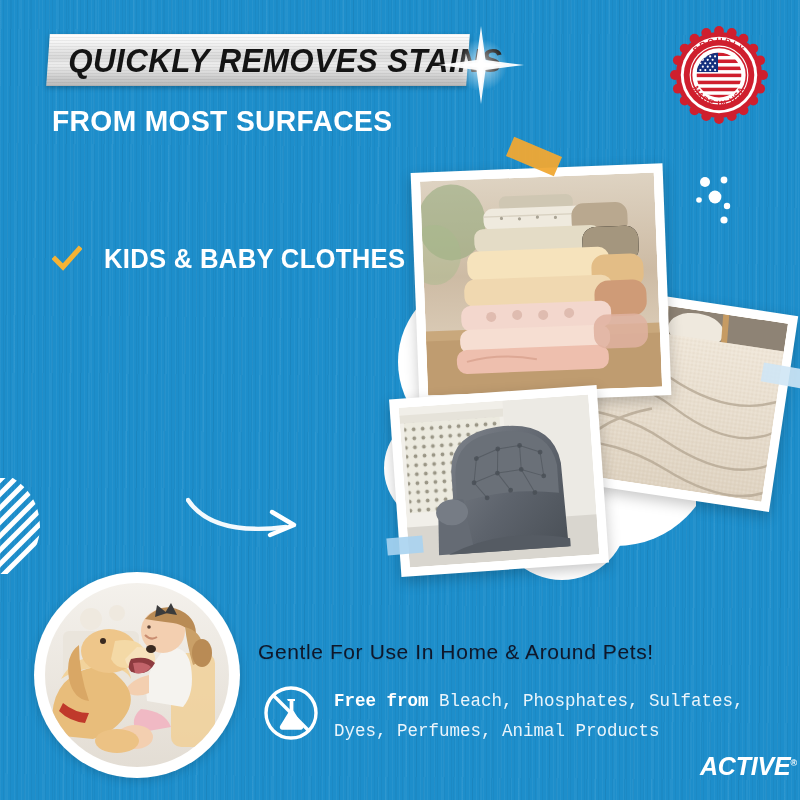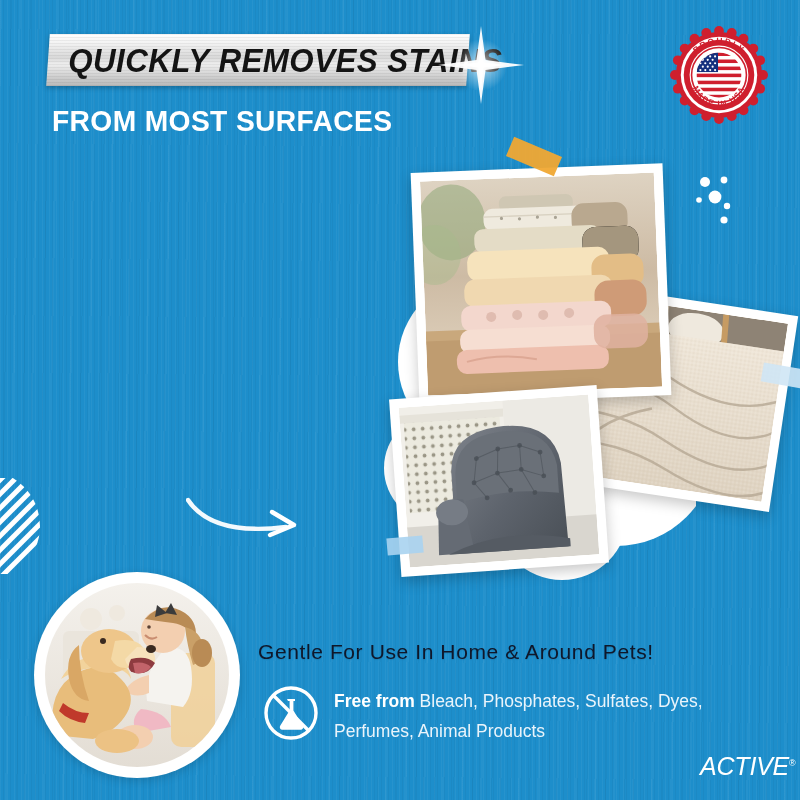--- a/index.html
+++ b/index.html
@@ -235,28 +235,29 @@
     left: 262px; top: 684px;
     width: 58px; height: 58px;
   }
   .freefrom-text {
     position: absolute;
     left: 334px; top: 686px;
     width: 420px;
     color: #eaf4fb;
     font-size: 17.5px;
     line-height: 30px;
+    font-family: Liberation Mono, monospace;
   }
   .freefrom-text b { color: #ffffff; font-weight: 700; }
 
   .brand-logo {
     position: absolute;
     left: 700px; top: 752px;
     color: #ffffff;
-    font-weight: 400; font-style: italic;
+    font-weight: 700; font-style: italic;
     font-size: 25px;
     letter-spacing: -0.2px;
     white-space: nowrap;
   }
   .brand-logo .reg {
     font-size: 9px; font-style: normal;
     vertical-align: super;
   }
 </style>
 </head>
@@ -367,20 +368,26 @@
         <textPath href="#topArc" startOffset="50%" text-anchor="middle">PROUDLY</textPath>
       </text>
       <text font-family="Liberation Sans, sans-serif" font-size="8.2" font-weight="bold" fill="#cf1f2e" letter-spacing="1.4">
         <textPath href="#botArc" startOffset="50%" text-anchor="middle">MADE IN USA</textPath>
       </text>
     </g>
   </svg>
 
   <div class="features">
 
+    <div class="feature">
+      <svg class="check" viewBox="0 0 30 30">
+        <path d="M3 15 L11 23 L27 5" fill="none" stroke="#f5b335" stroke-width="5" stroke-linecap="square" stroke-linejoin="miter"></path>
+      </svg>
+      <div class="feature-label">KIDS &amp; BABY CLOTHES</div>
+    </div>
 
 
 
   </div>
 
   <svg class="stripes-corner" viewBox="0 0 70 96">
     <defs>
       <clipPath id="qcircle">
           <circle cx="10" cy="48" r="56"></circle>
         </clipPath>

